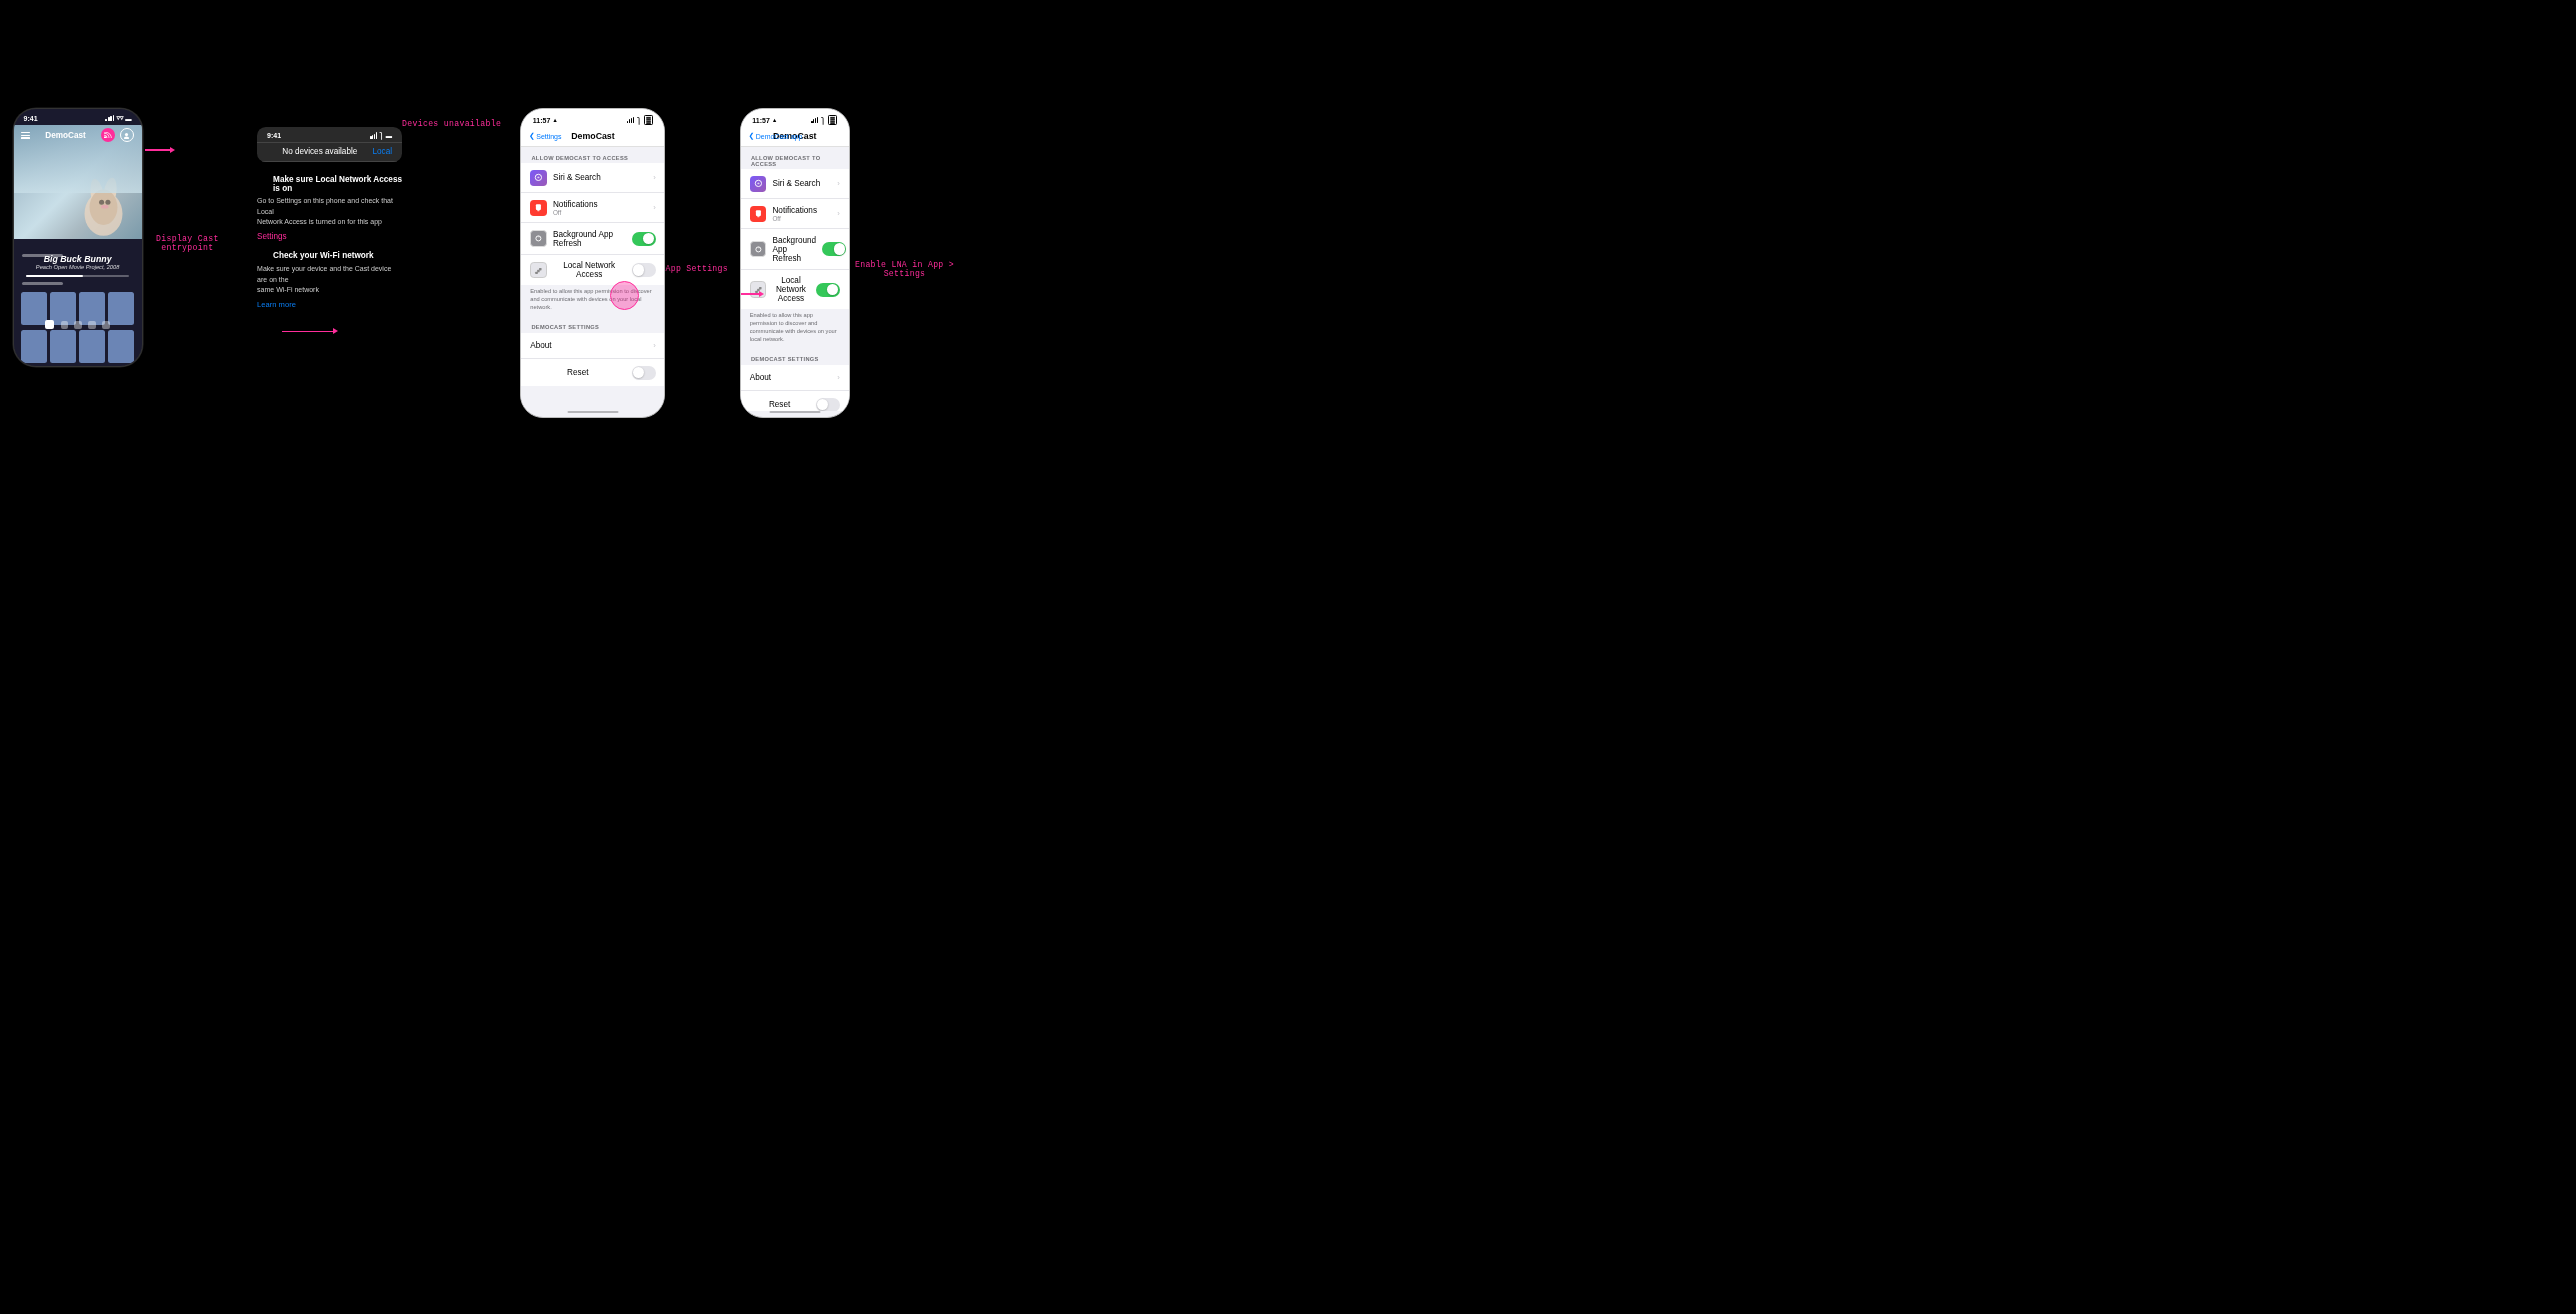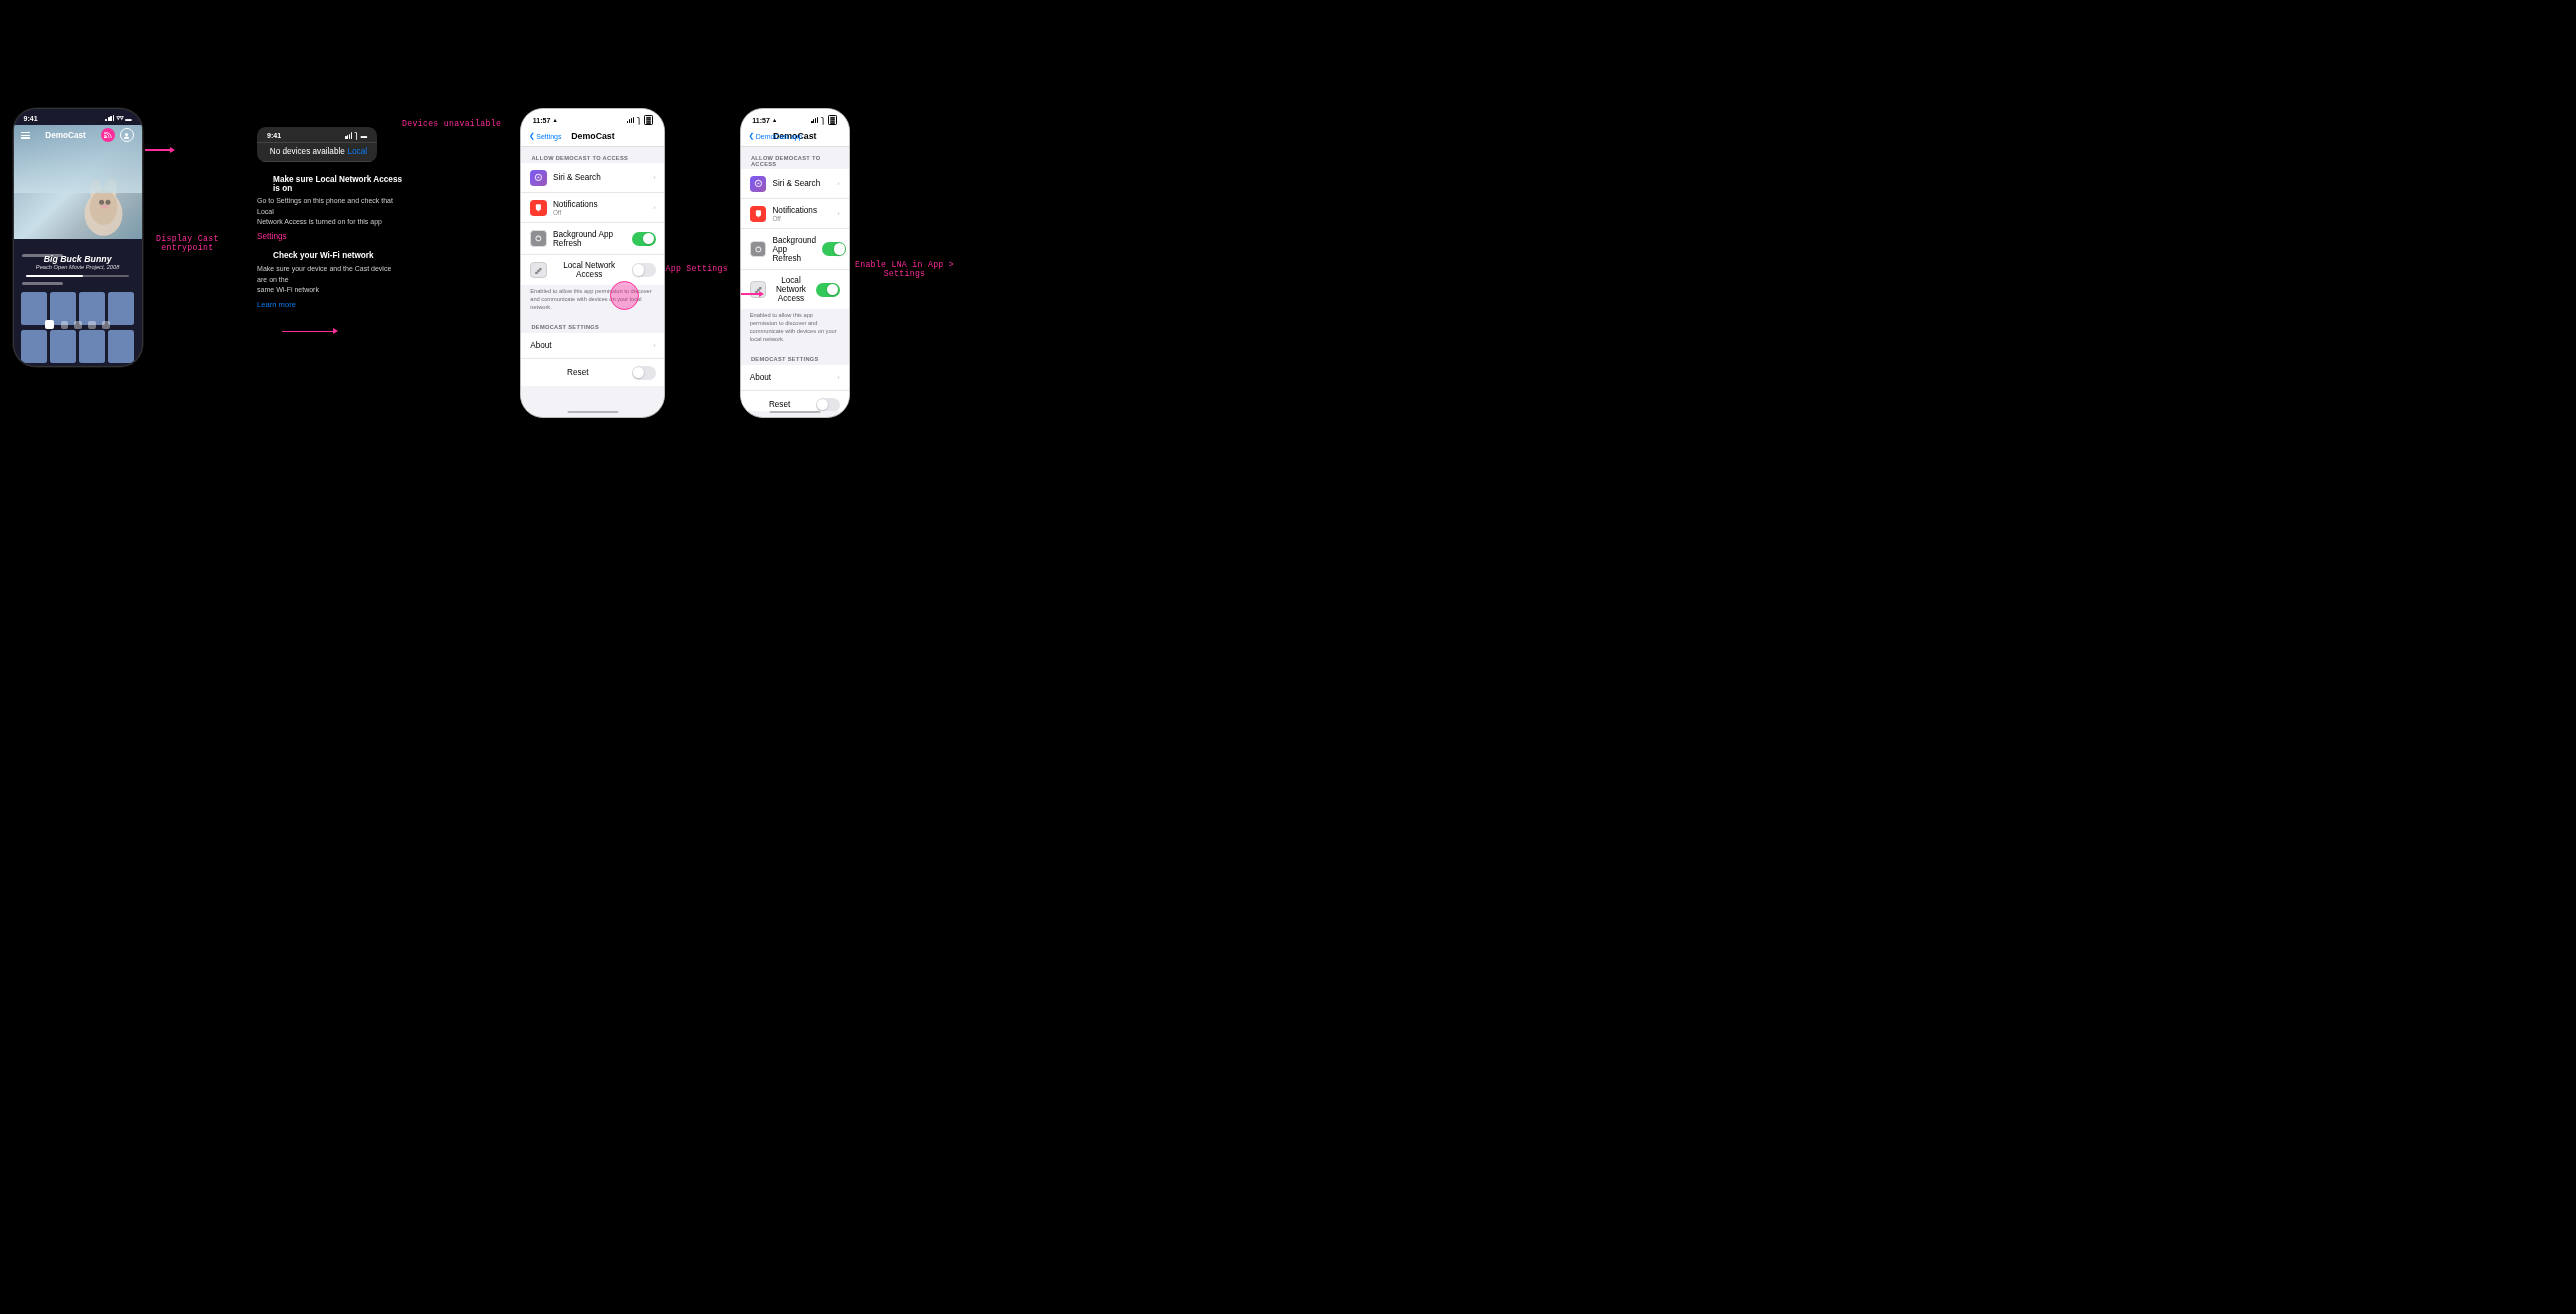--- a/index.html
+++ b/index.html
@@ -132,21 +132,21 @@
       left: 0;
       right: 0;
       text-align: center;
       color: white;
     }
     .thumb { flex: 1; height: 33px; background: #6b85b5; border-radius: 2.5px; }
     .dialog-box {
       background: #2a2a2a;
       border-radius: 8.8px;
       overflow: hidden;
-      width: 120px;
+      width: 145px;
       margin-top: 19px;
     }
     .dialog-status {
       display: flex;
       justify-content: space-between;
       padding: 5px 10px 2.5px;
       color: white;
       font-size: 7px;
       font-weight: 600;
     }

